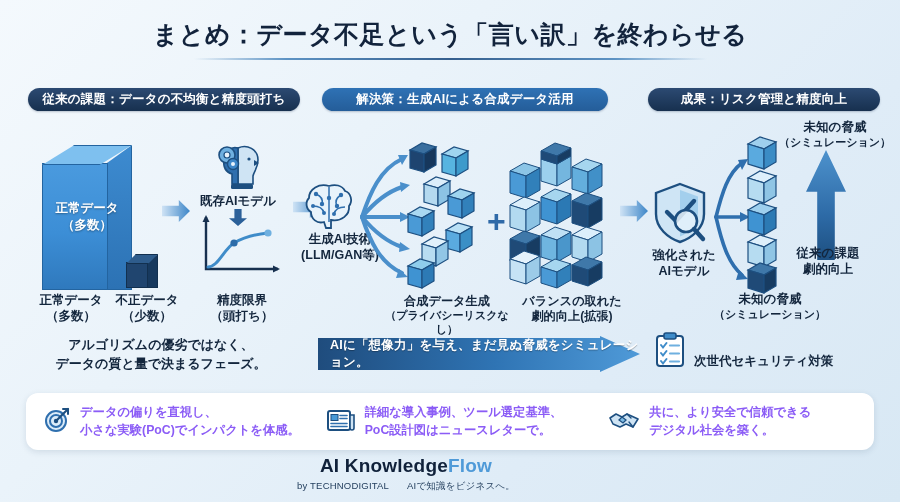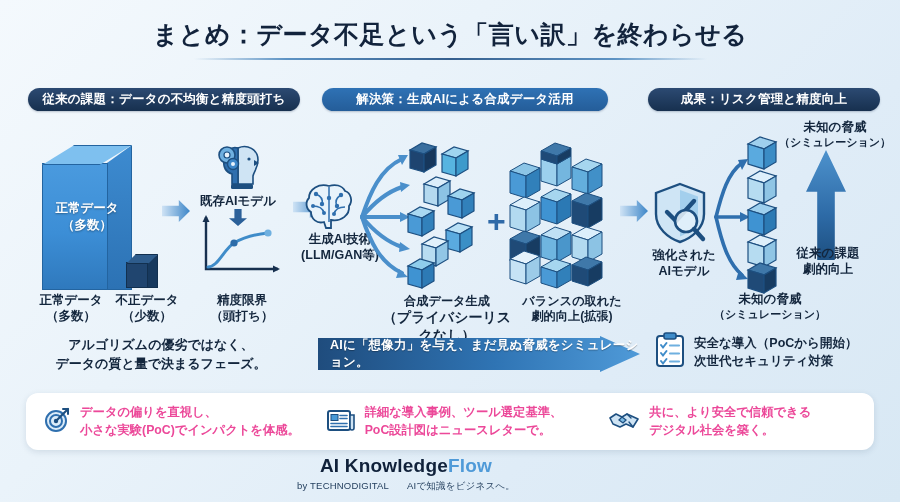--- a/index.html
+++ b/index.html
@@ -96,21 +96,21 @@
 
   
   .clipnote { position:absolute; left:655px; top:332px; display:flex; align-items:center; gap:9px; }
   .clipnote .txt { color:#13263d; font-size:12.5px; font-weight:700; line-height:1.45; }
 
   
   .cards { position:absolute; left:26px; top:393px; width:848px; height:57px;
     background:#ffffff; border-radius:12px; box-shadow:0 2px 6px rgba(30,60,95,.13);
     display:flex; align-items:center; }
   .card { flex:1; display:flex; align-items:center; gap:10px; padding:0 8px 0 18px; }
-  .card .ctxt { color:#ec4899; font-size:12.3px; font-weight:700; line-height:1.45; }
+  .card .ctxt { color:#8b5cf6; font-size:12.3px; font-weight:700; line-height:1.45; }
 
   
   .footer { position:absolute; left:0; top:455px; width:812px; text-align:center; }
   .brand { font-size:19px; font-weight:700; color:#10213a; letter-spacing:.2px; }
   .brand .flow { color:#4f9ad8; }
   .byline { margin-top:3px; font-size:9.5px; font-weight:400; color:#25405f; letter-spacing:.2px; }
   .byline .sp { display:inline-block; width:18px; }
 </style>
 </head>
 <body>
@@ -283,21 +283,21 @@
             <path d="M0 8 L12 1 L26 5 L14 12 Z" fill="#8fcdec"></path>
             <path d="M0 8 L14 12 L14 30 L0 26 Z" fill="#3f93d2"></path>
             <path d="M14 12 L26 5 L26 23 L14 30 Z" fill="#2d7ab5"></path>
           </g>
       </g>
     </svg>
   </div>
 
   <div class="lbl" style="left:378px; top:294px; width:138px; font-size:12.2px;">
     <div>合成データ生成</div>
-    <div class="sub" style="font-size:14px;">（プライバシーリスクなし）</div>
+    <div class="sub" style="font-size:11px;">（プライバシーリスクなし）</div>
   </div>
 
   <div class="plus">+</div>
 
   <div style="position:absolute; left:508px; top:140px; width:104px; height:150px;">
     <svg width="104" height="150" viewBox="0 0 104 150" aria-hidden="true">
       <g stroke="#1d4f80" stroke-width="1">
 
         <g transform="translate(2,22)">
             <path d="M0 9 L14 1 L30 6 L16 14 Z" fill="#8cc5e6"></path>
@@ -470,21 +470,21 @@
             <path d="M6 29 L8 31.5 L11.5 27"></path>
         </g>
         <g stroke="#6fb0e0" stroke-width="2.2" stroke-linecap="round">
           <path d="M15 13.5 H24"></path>
             <path d="M15 21.5 H24"></path>
             <path d="M15 29.5 H24"></path>
         </g>
       </svg>
     </span>
     <span class="txt">
-      <span>安全な導入（PoCから開始）</span><br>
+      <br>
       <span>次世代セキュリティ対策</span>
     </span>
   </div>
 
   <div class="cards">
 
     <div class="card">
       <span>
         <svg width="26" height="26" viewBox="0 0 26 26" aria-hidden="true">
           <circle cx="12" cy="14" r="10" fill="#dcecf9" stroke="#2f6fae" stroke-width="2"></circle>

